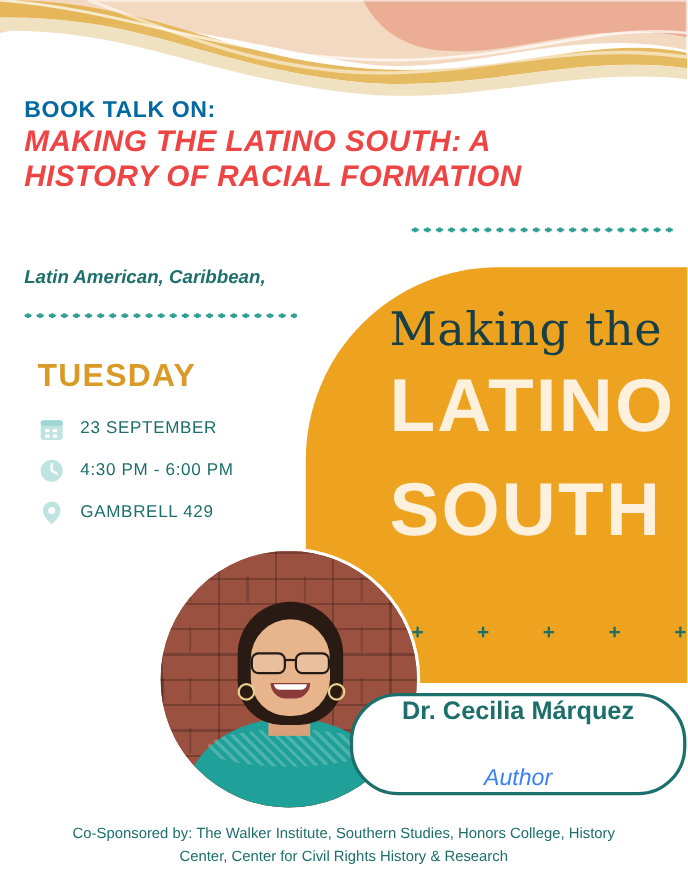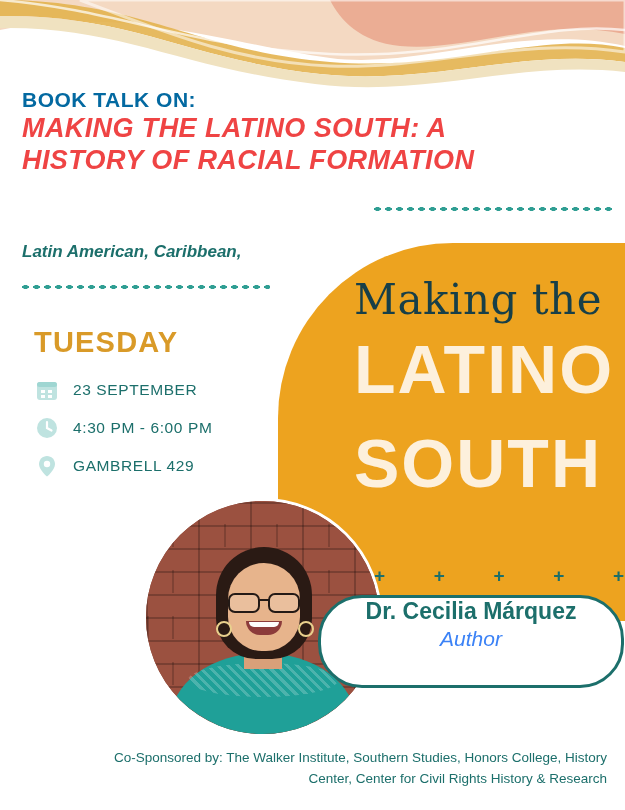--- a/index.html
+++ b/index.html
@@ -322,51 +322,51 @@
     border: 2px solid #e9d08d;
     border-radius: 50%;
   }
   .earring.e1 { left: 70px; top: 120px; }
   .earring.e2 { left: 152px; top: 120px; }
 
   
   .name-pill {
     position: absolute;
     left: 318px;
-    top: 595px;
+    top: 630px;
     width: 300px;
     height: 87px;
     background: #ffffff;
     border: 3px solid #1c6f6b;
     border-radius: 44px;
     display: flex;
     flex-direction: column;
     align-items: center;
-    justify-content: flex-start;
+    justify-content: space-between;
     gap: 2px;
   }
   .name-pill .nm {
     font-size: 23px;
     font-weight: bold;
     color: #1c6f6b;
     white-space: nowrap;
   }
   .name-pill .role {
     font-size: 21px;
     font-style: italic;
     color: #3b82f6;
   }
 
   
   .footer {
     position: absolute;
     left: 18px;
     top: 748px;
     width: 589px;
-    text-align: right;
+    text-align: center;
     font-size: 13.5px;
     line-height: 1.55;
     color: #1c6f6b;
   }
 </style>
 </head>
 <body>
 
 <div class="poster">
 

